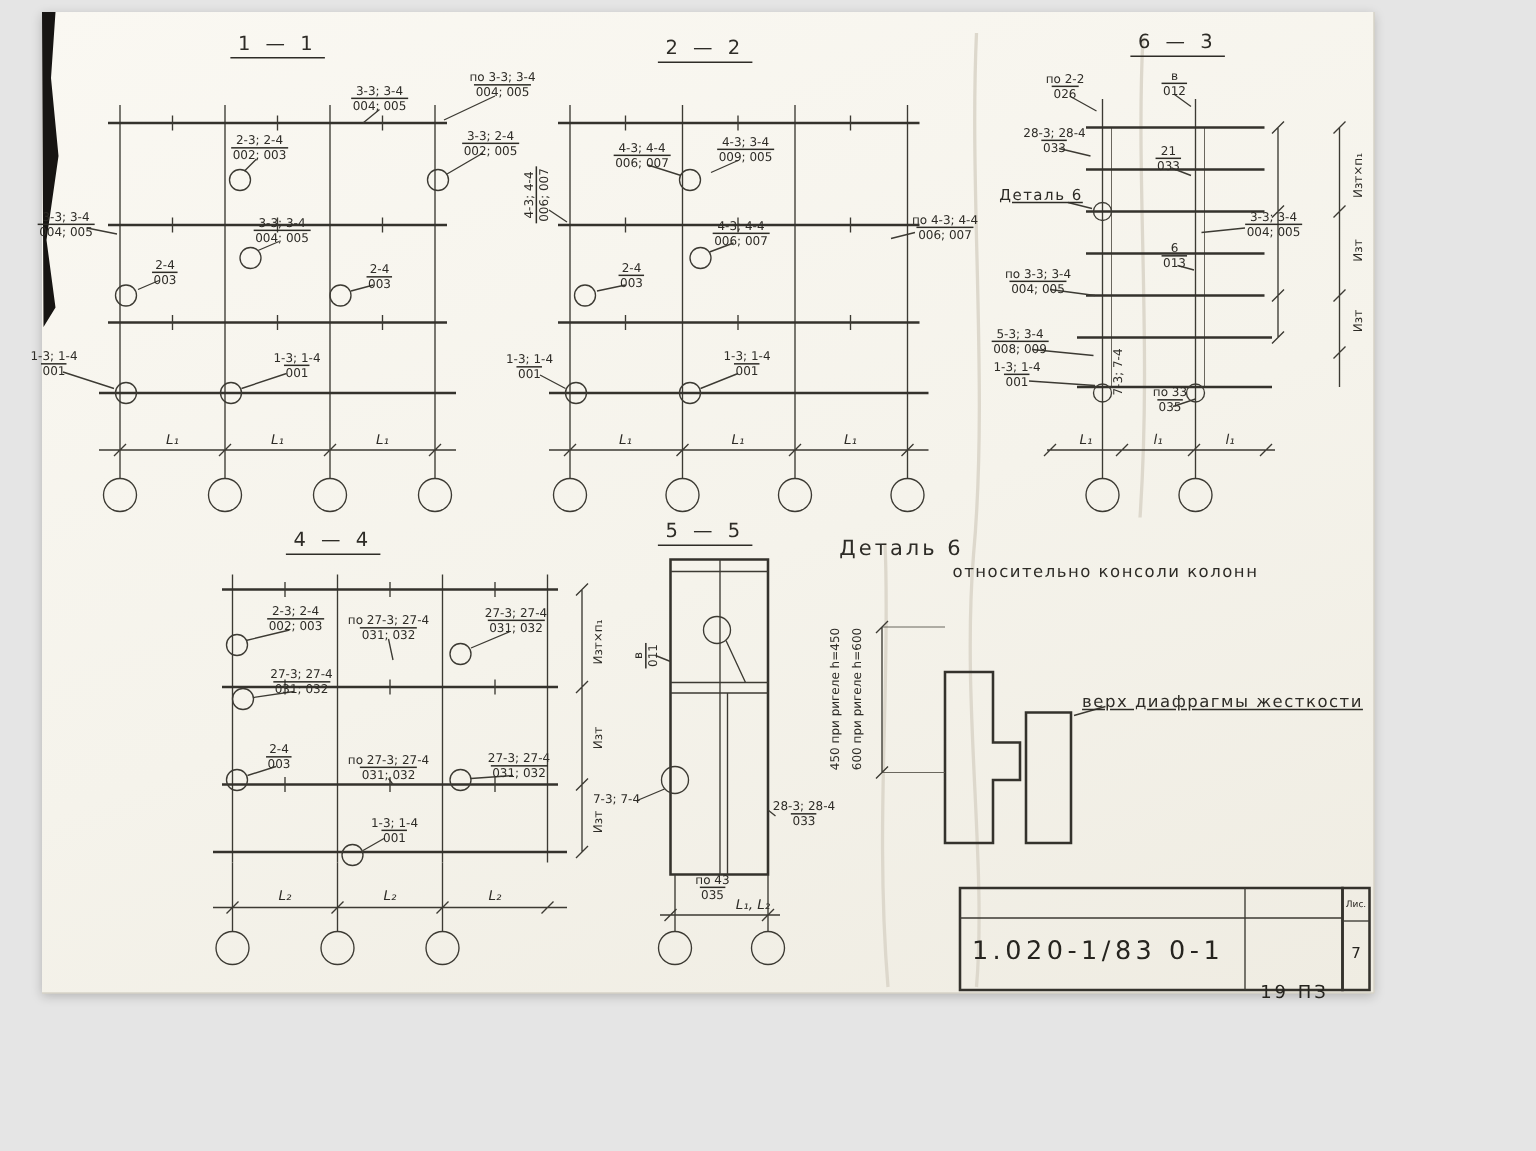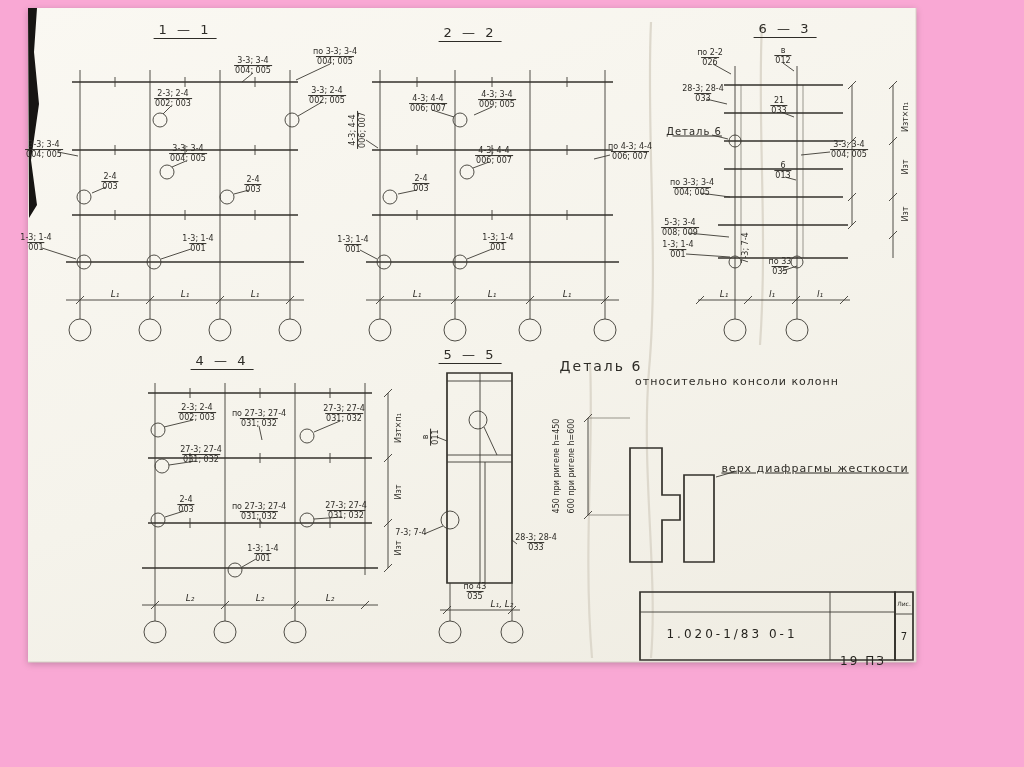--- a/index.html
+++ b/index.html
@@ -1,16 +1,16 @@
 <!DOCTYPE html>
 <html><head>
 <meta charset="utf-8">
 <style>
   html,body{margin:0;padding:0;background:#ffffff}
-  .page{position:relative;width:1024px;height:767px;background:#f9a8d4;overflow:hidden;
+  .page{position:relative;width:1024px;height:767px;background:#e5e5e5;overflow:hidden;
         font-family:"DejaVu Sans",sans-serif;color:#2e2c27}
   .sheet{position:absolute;left:28px;top:8px;width:888px;height:654px;
          background:linear-gradient(160deg,#faf8f2 0%,#f5f3eb 55%,#efece2 100%);
          box-shadow:0 2px 7px rgba(0,0,0,.22)}
   svg.lines{position:absolute;left:0;top:0}
   .thin{stroke:#3c3a33;stroke-width:.9;fill:none}
   .med{stroke:#34322c;stroke-width:1.7;fill:none}
   .hair{stroke:#5a574e;stroke-width:.6;fill:none}
   .crease{stroke:#ddd8cc;stroke-width:2.2;fill:none}
   .edge{stroke:#d6d2c6;stroke-width:1;fill:none}
@@ -18,21 +18,21 @@
       align-items:center;font-size:8px;line-height:1.18;white-space:nowrap;color:#2e2c27}
   .co .den{border-top:1px solid #2e2c27;padding:0 1px}
   .rot{transform:translate(-50%,-50%) rotate(-90deg)}
   .sec{position:absolute;transform:translateX(-50%);font-size:13px;letter-spacing:3px;
        border-bottom:1.3px solid #2e2c27;padding:0 5px 1px;white-space:nowrap}
   .ax{position:absolute;transform:translate(-50%,-50%);font-size:9px;font-style:italic;white-space:nowrap}
   .note{position:absolute;transform:translate(-50%,-50%);font-size:11px;letter-spacing:1px;white-space:nowrap}
   .note.u{text-decoration:underline}
   .note.big{font-size:14px;letter-spacing:2px}
   .tbt{position:absolute;transform:translate(-50%,-50%);white-space:nowrap;color:#26241f}
-  .doc{font-size:12px;letter-spacing:3px}
+  .doc{font-size:17px;letter-spacing:3px}
   .code{font-size:12px;letter-spacing:2px}
   .sl{font-size:6px}
   .sn{font-size:10px}
 </style>
 </head>
 <body>
 
 <div class="page">
   <div class="sheet"></div>
 

